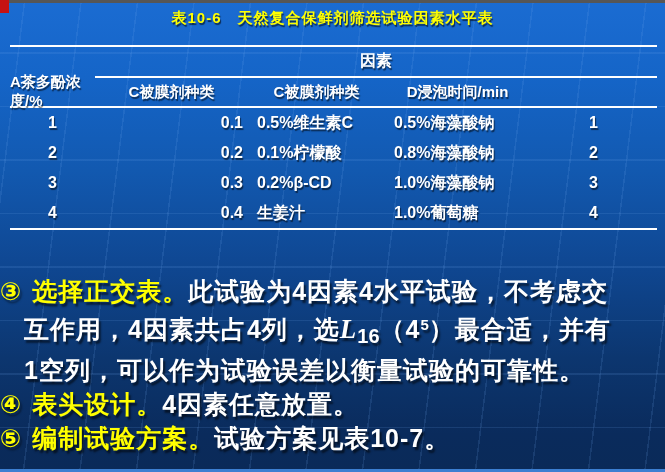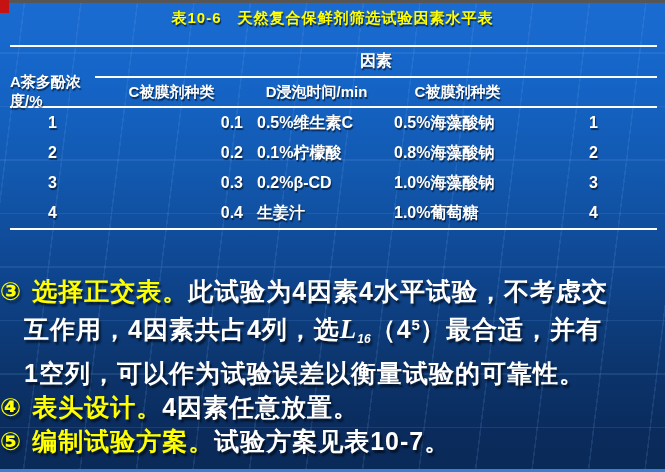--- a/index.html
+++ b/index.html
@@ -69,43 +69,43 @@
     position:absolute;top:274px;left:0;right:2px;
     color:#ffffff;font-weight:bold;font-size:25px;
     line-height:34px;letter-spacing:1px;
     text-shadow:2px 3px 2px rgba(0,0,0,0.6);
   }
   .nline{white-space:nowrap;}
   .nline.indent{margin-left:24px;}
   .yl{color:#ffff00;}
   .marker{margin-right:10px;}
   .lsym{font-family:"Liberation Serif","DejaVu Serif",serif;font-style:italic;font-size:27px;}
-  .subscr{font-size:12px;vertical-align:-5px;letter-spacing:0;font-style:italic;}
+  .subscr{font-size:20px;vertical-align:-5px;letter-spacing:0;}
   .supscr{font-size:15px;vertical-align:8px;letter-spacing:0;}
 </style>
 </head>
 <body>
 
 <div class="slide">
   <div class="grid-h"></div>
   <div class="grid-v"></div>
   <div class="top-strip"></div>
   <div class="corner-marker"></div>
   <div class="bottom-strip"></div>
 
   <div class="title">表10-6　天然复合保鲜剂筛选试验因素水平表</div>
 
   <div class="ftable">
     <div class="rule"></div>
     <div class="thead">
       <div class="th-group">因素</div>
       <div class="th-sub">A茶多酚浓度/%</div>
       <div class="th-sub">C被膜剂种类</div>
+      <div class="th-sub">C被膜剂种类</div>
       <div class="th-sub">D浸泡时间/min</div>
-      <div class="th-sub">C被膜剂种类</div>
     </div>
     <div class="rule"></div>
     <div class="tbody">
       <div class="trow">
         <div class="c level">1</div>
         <div class="c colA">0.1</div>
         <div class="c colB">0.5%维生素C</div>
         <div class="c colC">0.5%海藻酸钠</div>
         <div class="c colD">1</div>
       </div>

